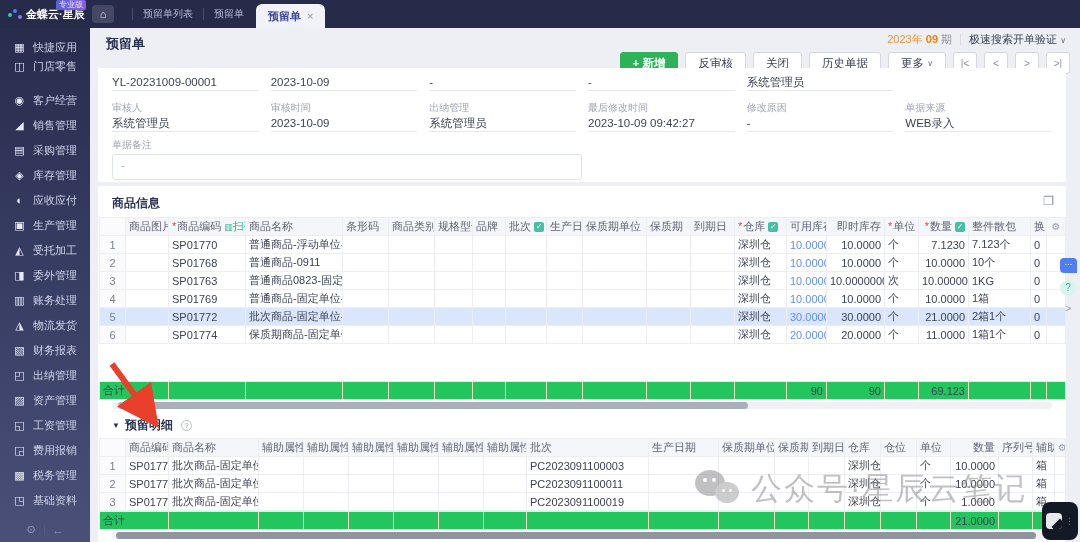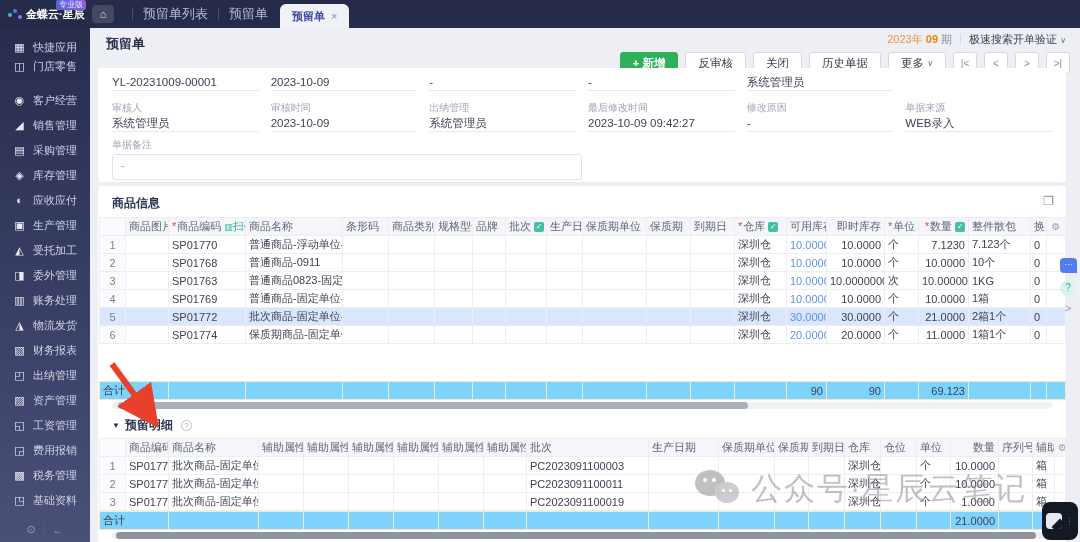--- a/index.html
+++ b/index.html
@@ -12,21 +12,21 @@
   .logo-dots { display:flex; gap:1px; margin-right:4px; }
   .logo-dots i { width:4px; height:4px; border-radius:50%; display:block; }
   .logo-dots i:nth-child(1){background:#35c6b2; margin-top:4px;}
   .logo-dots i:nth-child(2){background:#4f7df2;}
   .logo-dots i:nth-child(3){background:#8a7df0; margin-top:6px;}
   .logo-text { color:#fff; font-size:11px; font-weight:bold; white-space:nowrap; }
   .logo-badge { position:absolute; left:56px; top:0; background:linear-gradient(90deg,#5a62d8,#8a5fe0); color:#e8e6ff; font-size:8px; line-height:10px; padding:0 3px; border-radius:2px; white-space:nowrap; }
   .tabstrip { display:flex; align-items:center; height:28px; flex:1; }
   .home-btn { width:22px; height:18px; border-radius:4px; background:rgba(255,255,255,.14); color:#d9dcef; font-size:11px; display:flex; align-items:center; justify-content:center; margin:0 8px 0 2px; cursor:pointer; }
   .tab-sep { width:1px; height:12px; background:#4a5075; margin:0 10px; }
-  .nav-tab { color:#b4b9d4; font-size:13px; cursor:pointer; white-space:nowrap; }
+  .nav-tab { color:#b4b9d4; font-size:10px; cursor:pointer; white-space:nowrap; }
   .active-tab { margin-left:12px; align-self:flex-end; height:24px; background:#f0f2f7; border-radius:6px 6px 0 0; padding:0 12px; display:flex; align-items:center; gap:6px; color:#3d4a9e; font-size:11px; font-weight:bold; }
   .active-tab .x { color:#8a90a8; font-weight:normal; cursor:pointer; }
   .topbar-right { display:flex; align-items:center; gap:7px; padding-right:10px; }
   .search-btn { width:20px; height:18px; background:#3a3f63; border-radius:4px; display:flex; align-items:center; justify-content:center; cursor:pointer; }
   .pill { height:18px; border-radius:9px; font-size:10px; color:#fff; display:flex; align-items:center; padding:0 8px; gap:4px; cursor:pointer; white-space:nowrap; }
   .pill.svc { background:#dd9c4e; }
   .pill.help { background:#3fc1ad; }
   .svc-dot { width:9px; height:9px; border:1.5px solid #fff; border-radius:50%; }
   .avatar { width:18px; height:18px; border-radius:50%; background:#f3e3c3; position:relative; overflow:hidden; cursor:pointer; }
   .avatar::before { content:""; position:absolute; left:6px; top:3px; width:6px; height:6px; border-radius:50%; background:#caa257; }
@@ -81,21 +81,21 @@
   .r { text-align:right; }
   .link { color:#6090f2; }
   tr.hl td { background:#d9e6fb; }
   .req { color:#e0492f; margin-right:1px; }
   .chk { display:inline-block; width:10px; height:10px; background:#45c0a5; color:#fff; font-size:8px; line-height:10px; text-align:center; border-radius:2px; margin-left:3px; vertical-align:1px; }
   .helpc { display:inline-block; width:11px; height:11px; border:1px solid #b9bec9; color:#9aa0ae; border-radius:50%; font-size:8px; line-height:10px; text-align:center; margin-left:3px; vertical-align:1px; }
   .scan { color:#35b39c; margin-left:3px; cursor:pointer; }
   .scan .sq { font-size:9px; }
   .gearh { color:#9aa0ae; font-size:10px; text-align:center; cursor:pointer; }
 
-  .tot-table td { background:#7dd3fc; border-color:#f3e9c8; color:#3c4254; }
+  .tot-table td { background:#22c55e; border-color:#f3e9c8; color:#3c4254; }
   .tot-label { font-weight:normal; }
 
   .hscroll { position:relative; height:7px; margin:2px 14px 0; background:#f0f1f4; border-radius:4px; }
   .hscroll .thumb { position:absolute; top:0; height:7px; background:#aab0ba; border-radius:4px; cursor:pointer; }
   .hscroll.dark .thumb { background:#8f949e; }
 
   .detail-head { display:flex; align-items:center; gap:5px; padding:8px 0 4px 14px; }
   .detail-caret { font-size:8px; color:#2b3352; cursor:pointer; }
   .detail-title { font-size:12px; font-weight:bold; color:#2b3352; }
 

